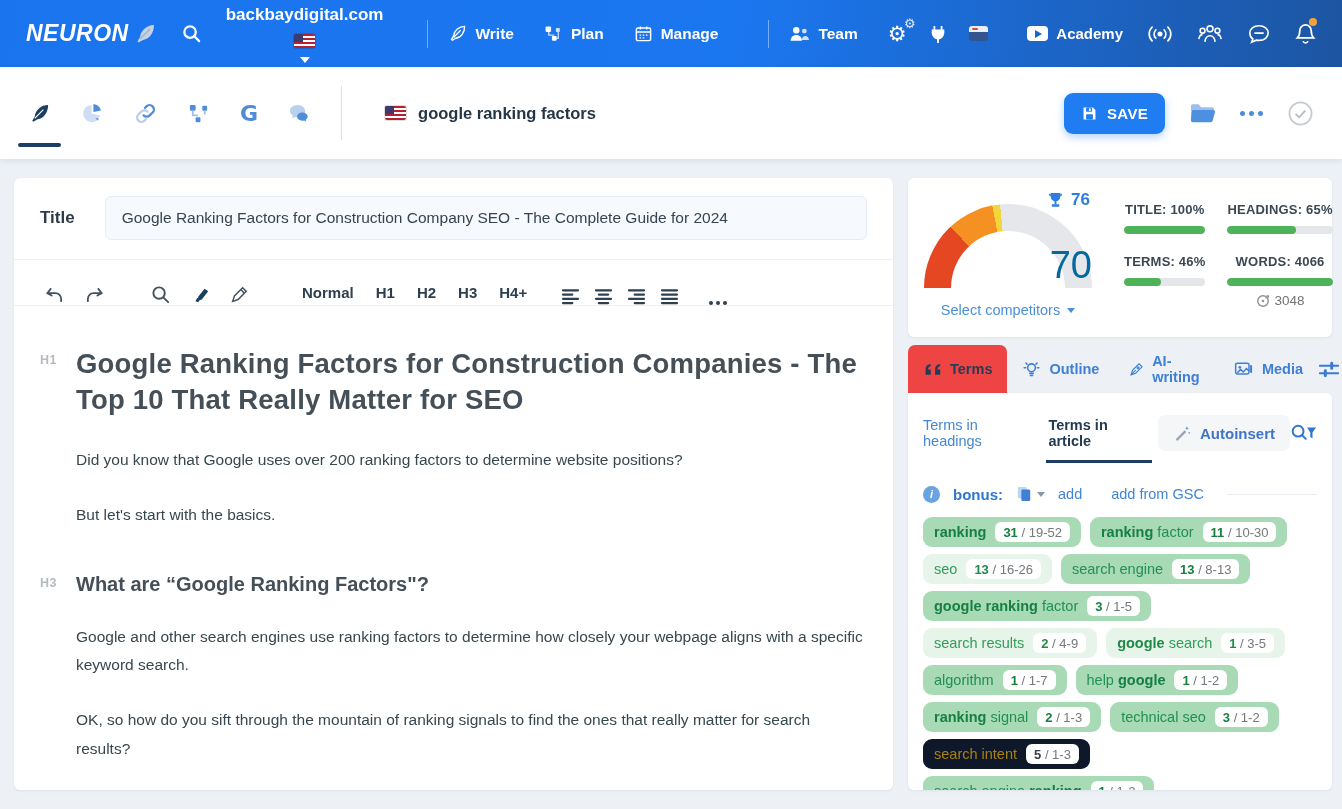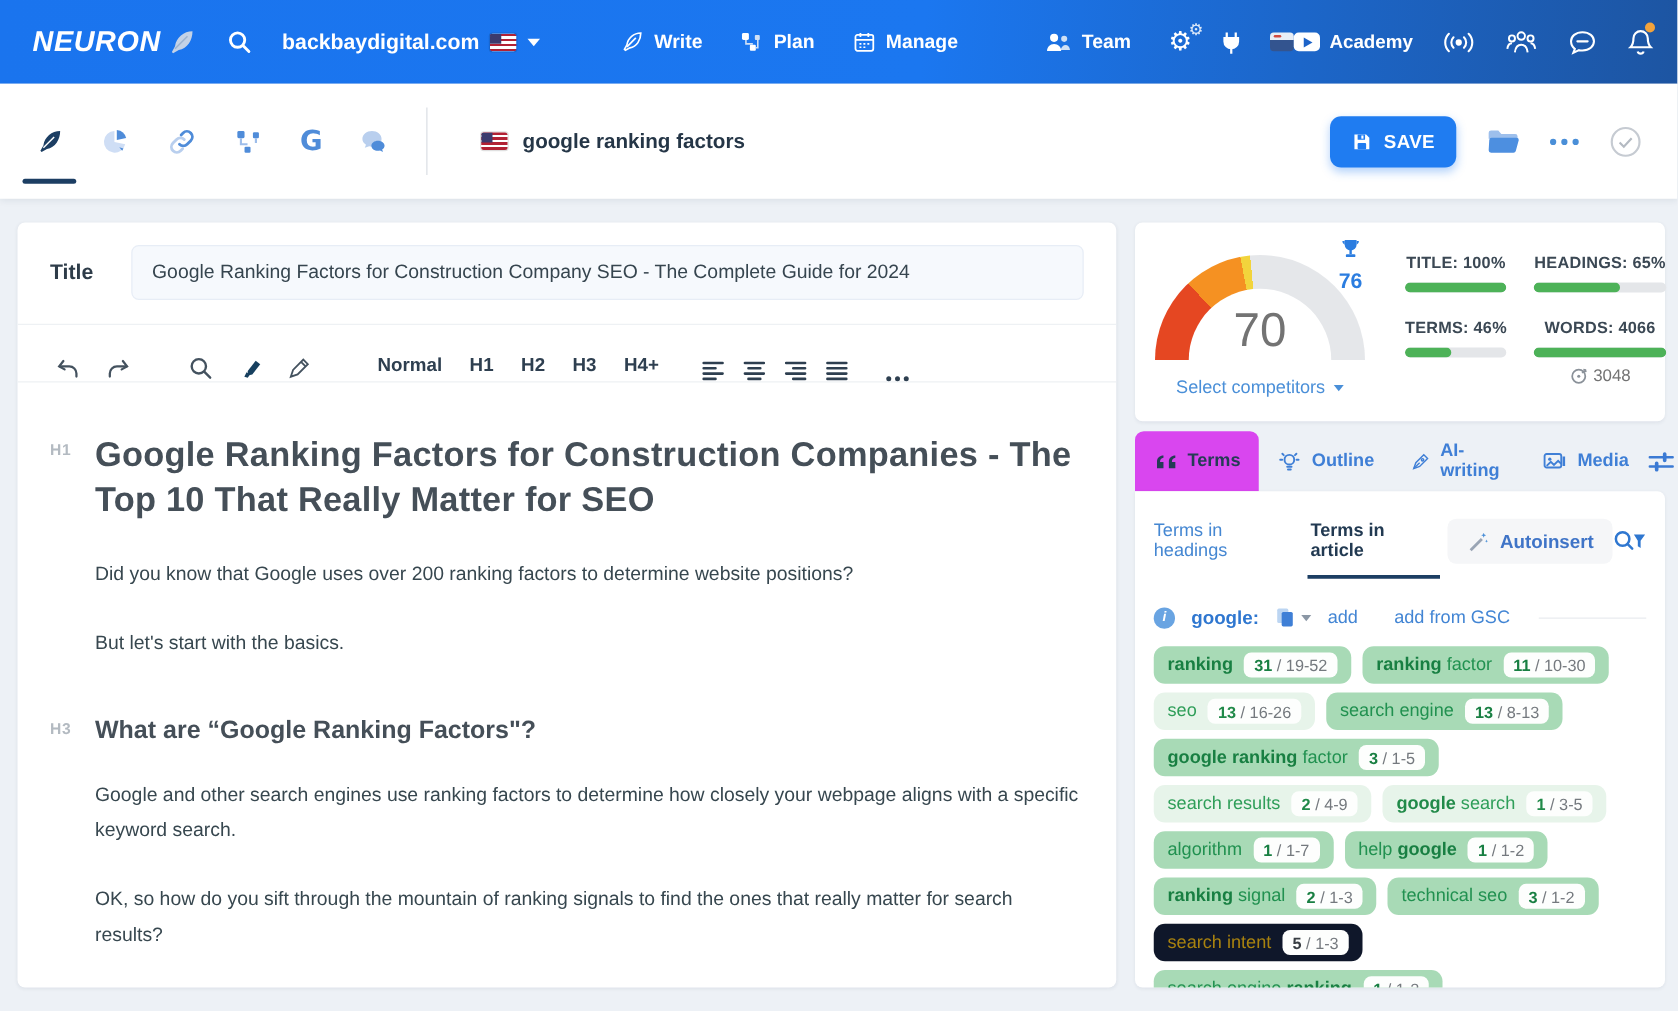--- a/index.html
+++ b/index.html
@@ -6,21 +6,21 @@
   html,body { width:1342px; height:809px; overflow:hidden; background:#edf1f6;
     font-family:"Liberation Sans", sans-serif; }
   svg { display:block; }
 
   
   .navbar { height:67px; background:linear-gradient(95deg,#1a74ee 0%,#1b77f0 55%,#1d55a2 100%);
     display:flex; align-items:center; padding:0 26px; color:#fff; }
   .logo { display:flex; align-items:center; gap:4px; margin-right:24px; }
   .logo-text { font-size:23px; font-weight:800; letter-spacing:.5px; font-style:italic; }
   .nav-search { margin-right:24px; }
-  .project { display:flex; align-items:center; gap:9px; font-size:17px; font-weight:600; margin-right:24px; cursor:pointer;}
+  .project { display:flex; align-items:center; gap:9px; font-size:17px; font-weight:600; margin-right:24px; cursor:pointer;flex-direction:column;}
   .caret { width:0; height:0; border-left:5px solid transparent; border-right:5px solid transparent; border-top:6px solid currentColor; }
   .nav-div { width:1px; height:28px; background:rgba(255,255,255,.4); margin:0 20px; }
   .nav-item { display:flex; align-items:center; gap:8px; font-size:15.5px; font-weight:600; margin-right:30px; cursor:pointer;}
   .flag { width:21px; height:14px; border-radius:2px; position:relative; overflow:hidden; flex:0 0 auto;
     background:repeating-linear-gradient(#b22234 0 2px,#fff 2px 4px); box-shadow:0 0 0 1px rgba(0,0,0,.12);}
   .flag::before { content:''; position:absolute; left:0; top:0; width:9px; height:8px; background:#3c3b6e; }
   .icon-cluster { display:flex; align-items:center; gap:22px; }
   .nav-right { margin-left:auto; display:flex; align-items:center; gap:24px; }
   .gear-pair { position:relative; font-size:21px; line-height:1; }
   .gear-pair .small-gear { position:absolute; right:-9px; top:-6px; font-size:13px; opacity:.85; }
@@ -79,38 +79,38 @@
   .blk h3 { font-size:20px; font-weight:700; color:#454f58; }
   .content p { font-size:15.5px; line-height:1.82; margin-top:27px; }
 
   
   .score-card { background:#fff; border-radius:6px; height:159px; display:flex; padding:12px 16px 10px;
     box-shadow:0 1px 3px rgba(25,39,70,.07); }
   .gauge-zone { width:206px; position:relative; }
   .gauge-wrap { width:168px; height:86px; overflow:hidden; position:relative; margin:14px auto 0; }
   .gauge-arc { width:168px; height:168px; border-radius:50%; }
   .gauge-hole { position:absolute; left:27px; top:27px; width:114px; height:114px; border-radius:50%; background:#fff; }
-  .gauge-score { position:absolute; left:0; right:0; top:40px; text-align:center; font-size:38px; color:#737373; }
+  .gauge-score { position:absolute; left:0; right:0; top:40px; text-align:right; font-size:38px; color:#0369a1; }
   .top-score { position:absolute; right:2px; top:0; display:flex; align-items:center; gap:6px;
-    color:#2b7de0; font-weight:700; font-size:17px;flex-direction:column; }
+    color:#2b7de0; font-weight:700; font-size:17px; }
   .select-comp { margin-top:12px; text-align:center; color:#4a8fd8; font-size:14.5px; display:flex;
     align-items:center; justify-content:center; gap:7px; cursor:pointer; }
   .select-comp .caret { border-top-width:5px; border-left-width:4px; border-right-width:4px; }
   .score-vdiv { width:1px; background:#e3e7ec; margin:2px 14px; }
   .stats { flex:1; display:grid; grid-template-columns:1fr 1fr; gap:20px 22px; padding:12px 4px 0; align-content:start; }
   .stat-label { font-size:13px; font-weight:700; color:#3b4854; text-align:center; letter-spacing:.2px; white-space:nowrap; }
   .stat-bar { height:8px; background:#e4e6e9; border-radius:4px; margin-top:9px; overflow:hidden; }
   .stat-fill { height:100%; background:#4db258; border-radius:4px; }
   .stat-target { margin-top:7px; display:flex; align-items:center; justify-content:center; gap:5px; color:#737373; font-size:13.5px; }
 
   
   .tabs-row { display:flex; align-items:stretch; margin-top:8px; height:48px; }
   .ptab { display:flex; gap:8px; align-items:center; padding:0 15px; font-size:14.5px; font-weight:700;
     color:#3f7fd6; cursor:pointer; }
-  .ptab.active { background:#d946ef; border-radius:7px 7px 0 0; color:#253c55; }
+  .ptab.active { background:#ef4444; border-radius:7px 7px 0 0; color:#253c55; }
   .sliders-btn { margin-left:auto; display:flex; align-items:center; padding-right:14px; cursor:pointer; }
 
   
   .terms-card { background:#fff; flex:1; border-radius:0 6px 6px 6px; padding:12px 15px 10px; overflow:hidden;
     box-shadow:0 1px 3px rgba(25,39,70,.07); }
   .subtabs { display:flex; align-items:center; }
   .subtab { font-size:14.5px; color:#4587d2; margin-right:26px; cursor:pointer; padding:12px 0; }
   .subtab.active { color:#223a52; font-weight:600; position:relative; }
   .subtab.active::after { content:''; position:absolute; left:-2px; right:-14px; bottom:-2px; height:3.5px; background:#1c3e63; }
   .autoinsert { display:flex; gap:9px; align-items:center; background:#f5f6f8; border-radius:7px;
@@ -527,21 +527,21 @@
         <span class="searchfilter">
           <svg width="27" height="20" viewBox="0 0 30 22" fill="none">
               <circle cx="9" cy="9" r="6" stroke="#2f77d0" stroke-width="2.2"></circle>
               <path d="M13.5 13.5L17.5 17.5" stroke="#2f77d0" stroke-width="2.2" stroke-linecap="round"></path>
               <path d="M19 5h10l-4 5.5V17l-2.5-1.5v-5z" fill="#2f77d0"></path>
             </svg>
         </span>
       </div>
       <div class="basic-row">
         <span class="info-icon">i</span>
-        <span class="basic-label">google:</span>
+        <span class="basic-label">bonus:</span>
         <span class="copy-wrap">
           <svg width="16" height="18" viewBox="0 0 18 20">
               <rect x="2" y="2" width="10" height="13" rx="1.5" fill="#bcd5f2"></rect>
               <rect x="6" y="5" width="10" height="13" rx="1.5" fill="#3f7fd6"></rect>
             </svg>
           <span class="caret"></span>
         </span>
         <span class="link-blue">add</span>
         <span class="link-blue link-gsc">add from GSC</span>
         <span class="hline"></span>

